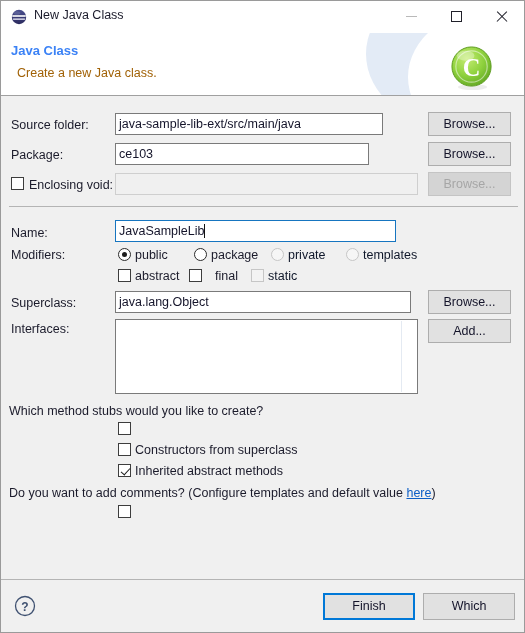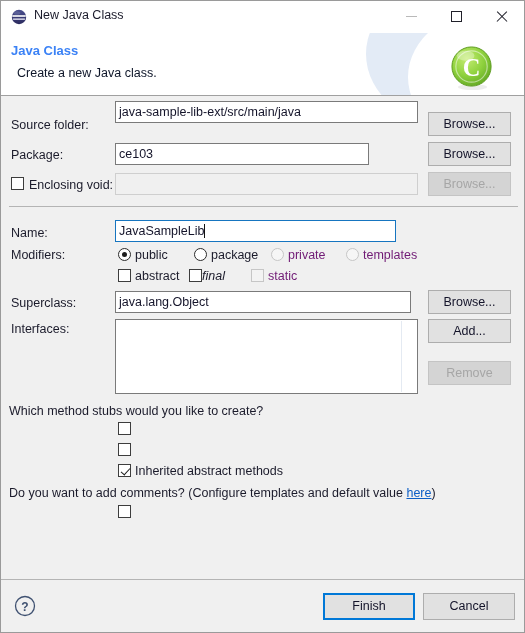--- a/index.html
+++ b/index.html
@@ -105,36 +105,36 @@
     position: absolute;
     left: 10px; top: 10px;
     font-size: 13px;
     font-weight: bold;
     color: #3b82f6;
   }
   .banner-sub {
     position: absolute;
     left: 16px; top: 33px;
     font-size: 12.5px;
-    color: #0f172a;
+    color: #a16207;
   }
   .banner-logo {
     position: absolute;
     left: 448px; top: 11px;
     width: 47px; height: 47px;
   }
 
   
   .lbl {
     position: absolute;
     font-size: 12.5px;
     color: #1b1b2b;
     white-space: nowrap;
   }
-  .lbl.dim { color: #701a75; }
+  .lbl.dim { color: #0f172a; }
 
   .field {
     position: absolute;
     height: 22px;
     background: #ffffff;
     border: 1px solid #7a7a7a;
     box-sizing: border-box;
     font-family: "Liberation Sans", sans-serif;
     font-size: 12.5px;
     color: #14142a;
@@ -322,21 +322,21 @@
       </defs>
       <ellipse cx="24" cy="44" rx="15" ry="3" fill="#000" opacity="0.07"></ellipse>
       <circle cx="23" cy="23" r="20" fill="url(#gball)" stroke="#5c9b1f" stroke-width="1"></circle>
       <circle cx="23" cy="23" r="16" fill="none" stroke="#ffffff" stroke-width="1.2" opacity="0.5"></circle>
       <text x="23" y="33" text-anchor="middle" font-family="Liberation Serif, serif" font-size="25" font-weight="bold" fill="#ffffff">C</text>
       <ellipse cx="17" cy="12" rx="9" ry="5" fill="#ffffff" opacity="0.33"></ellipse>
     </svg>
   </div>
 
   <div class="lbl" style="left:10px; top:117px;">Source folder:</div>
-  <div class="field" style="left:114px; top:100px; width:303px;">java-sample-lib-ext/src/main/java</div>
+  <div class="field" style="left:114px; top:112px; width:268px;">java-sample-lib-ext/src/main/java</div>
   <div class="btn" style="left:427px; top:111px;">Browse...</div>
 
   <div class="lbl" style="left:10px; top:147px;">Package:</div>
   <div class="field" style="left:114px; top:142px; width:254px;">ce103</div>
   <div class="btn" style="left:427px; top:141px;">Browse...</div>
 
   <div class="cb" style="left:10px; top:176px;"></div>
   <div class="lbl" style="left:28px; top:177px;">Enclosing void:</div>
   <div class="field disabled" style="left:114px; top:172px; width:303px;"></div>
   <div class="btn disabled" style="left:427px; top:171px;">Browse...</div>
@@ -357,52 +357,52 @@
   <div class="rb disabled" style="left:270px; top:247px;"></div>
   <div class="lbl dim" style="left:287px; top:247px;">private</div>
 
   <div class="rb disabled" style="left:345px; top:247px;"></div>
   <div class="lbl dim" style="left:362px; top:247px;">templates</div>
 
   <div class="cb" style="left:117px; top:268px;"></div>
   <div class="lbl" style="left:134px; top:268px;">abstract</div>
 
   <div class="cb" style="left:188px; top:268px;"></div>
-  <div class="lbl" style="left:201px; top:268px;font-style:italic;">final</div>
+  <div class="lbl" style="left:214px; top:268px;">final</div>
 
   <div class="cb disabled" style="left:250px; top:268px;"></div>
   <div class="lbl dim" style="left:267px; top:268px;">static</div>
 
   <div class="lbl" style="left:10px; top:295px;">Superclass:</div>
   <div class="field" style="left:114px; top:290px; width:296px;">java.lang.Object</div>
   <div class="btn" style="left:427px; top:289px;">Browse...</div>
 
   <div class="lbl" style="left:10px; top:321px;">Interfaces:</div>
   <div class="listbox" style="left:114px; top:318px; width:303px; height:75px;">
     <div class="listbox-scroll"></div>
   </div>
   <div class="btn" style="left:427px; top:318px;">Add...</div>
-  <div class="btn disabled" style="left:427px; top:360px;">Remove</div>
 
   <div class="lbl" style="left:8px; top:403px;">Which method stubs would you like to create?</div>
 
   <div class="cb" style="left:117px; top:421px;"></div>
 
   <div class="cb" style="left:117px; top:442px;"></div>
+  <div class="lbl" style="left:134px; top:442px;">Constructors from superclass</div>
 
   <div class="cb checked" style="left:117px; top:463px;"></div>
   <div class="lbl" style="left:134px; top:463px;">Inherited abstract methods</div>
 
   <div class="lbl" style="left:8px; top:485px;"><span>Do you want to add comments? (Configure templates and default value </span><span class="link">here</span><span>)</span></div>
 
   <div class="cb" style="left:117px; top:504px;"></div>
 
   <div class="footer"></div>
 
   <svg class="help-icon" viewBox="0 0 22 22">
     <circle cx="11" cy="11" r="9.5" fill="none" stroke="#3f5171" stroke-width="1.3"></circle>
     <text x="11" y="15.5" text-anchor="middle" font-family="Liberation Sans, sans-serif" font-size="12" font-weight="bold" fill="#3f5171">?</text>
   </svg>
 
   <div class="footer-btn default" style="left:322px; top:592px;">Finish</div>
-  <div class="footer-btn" style="left:422px; top:592px;">Cancel</div>
+  <div class="footer-btn" style="left:422px; top:592px;">Which</div>
 
 </div>
 
 </body></html>

